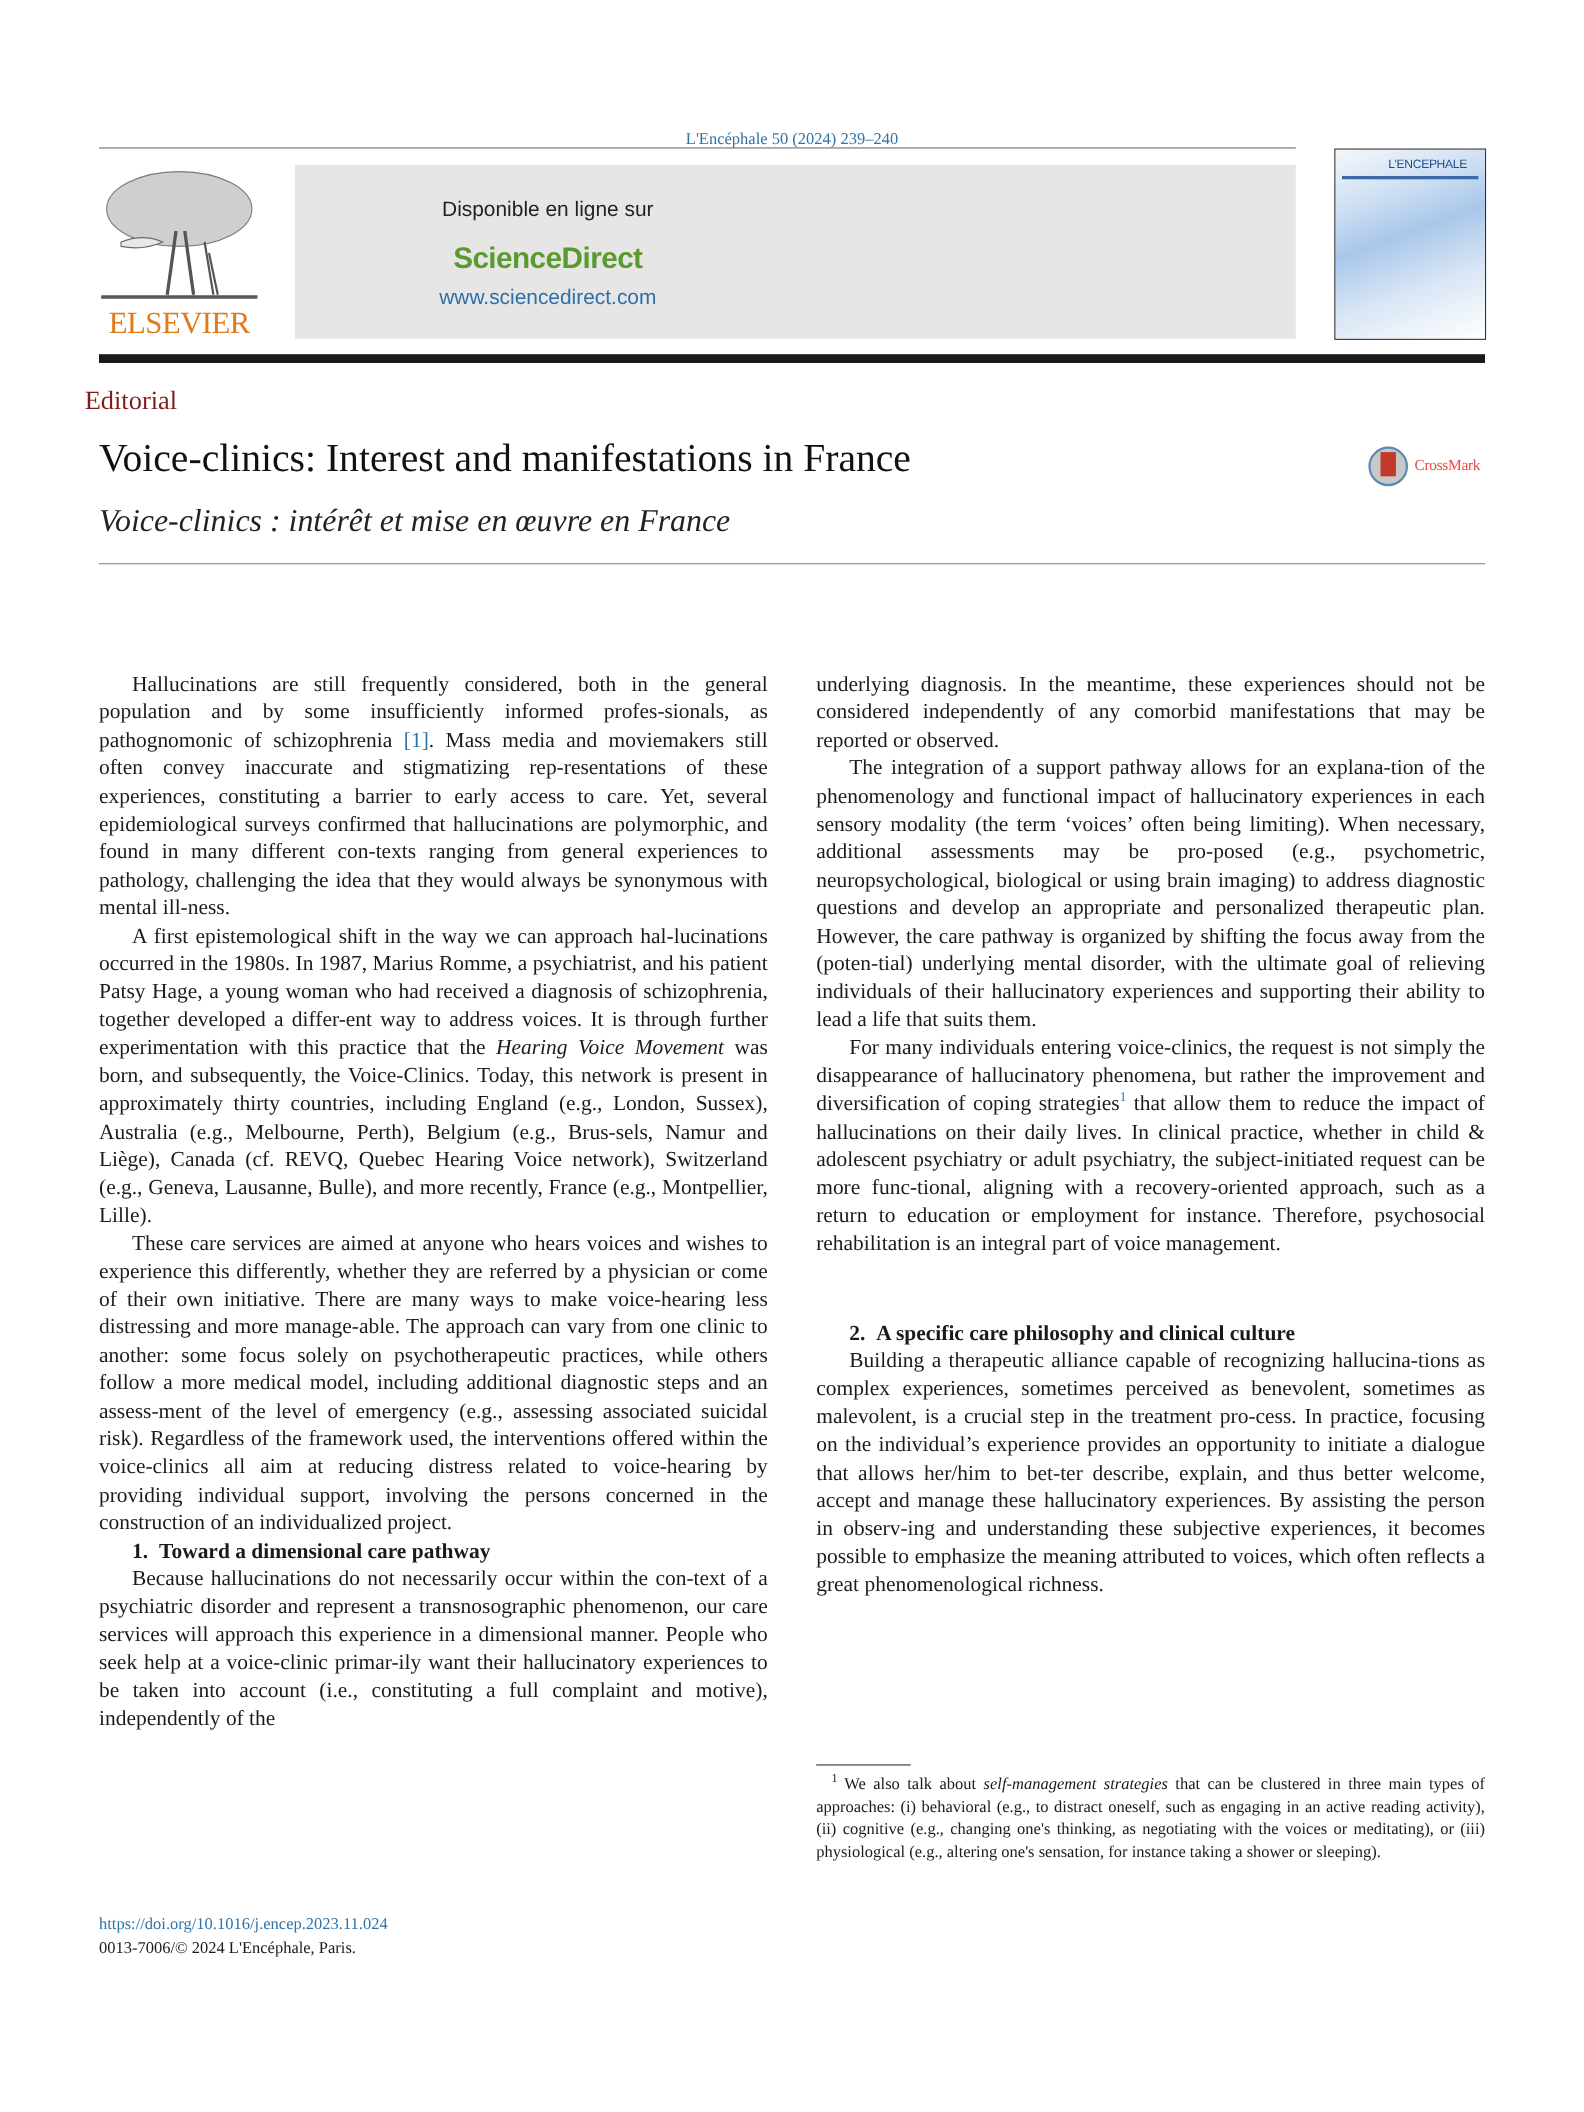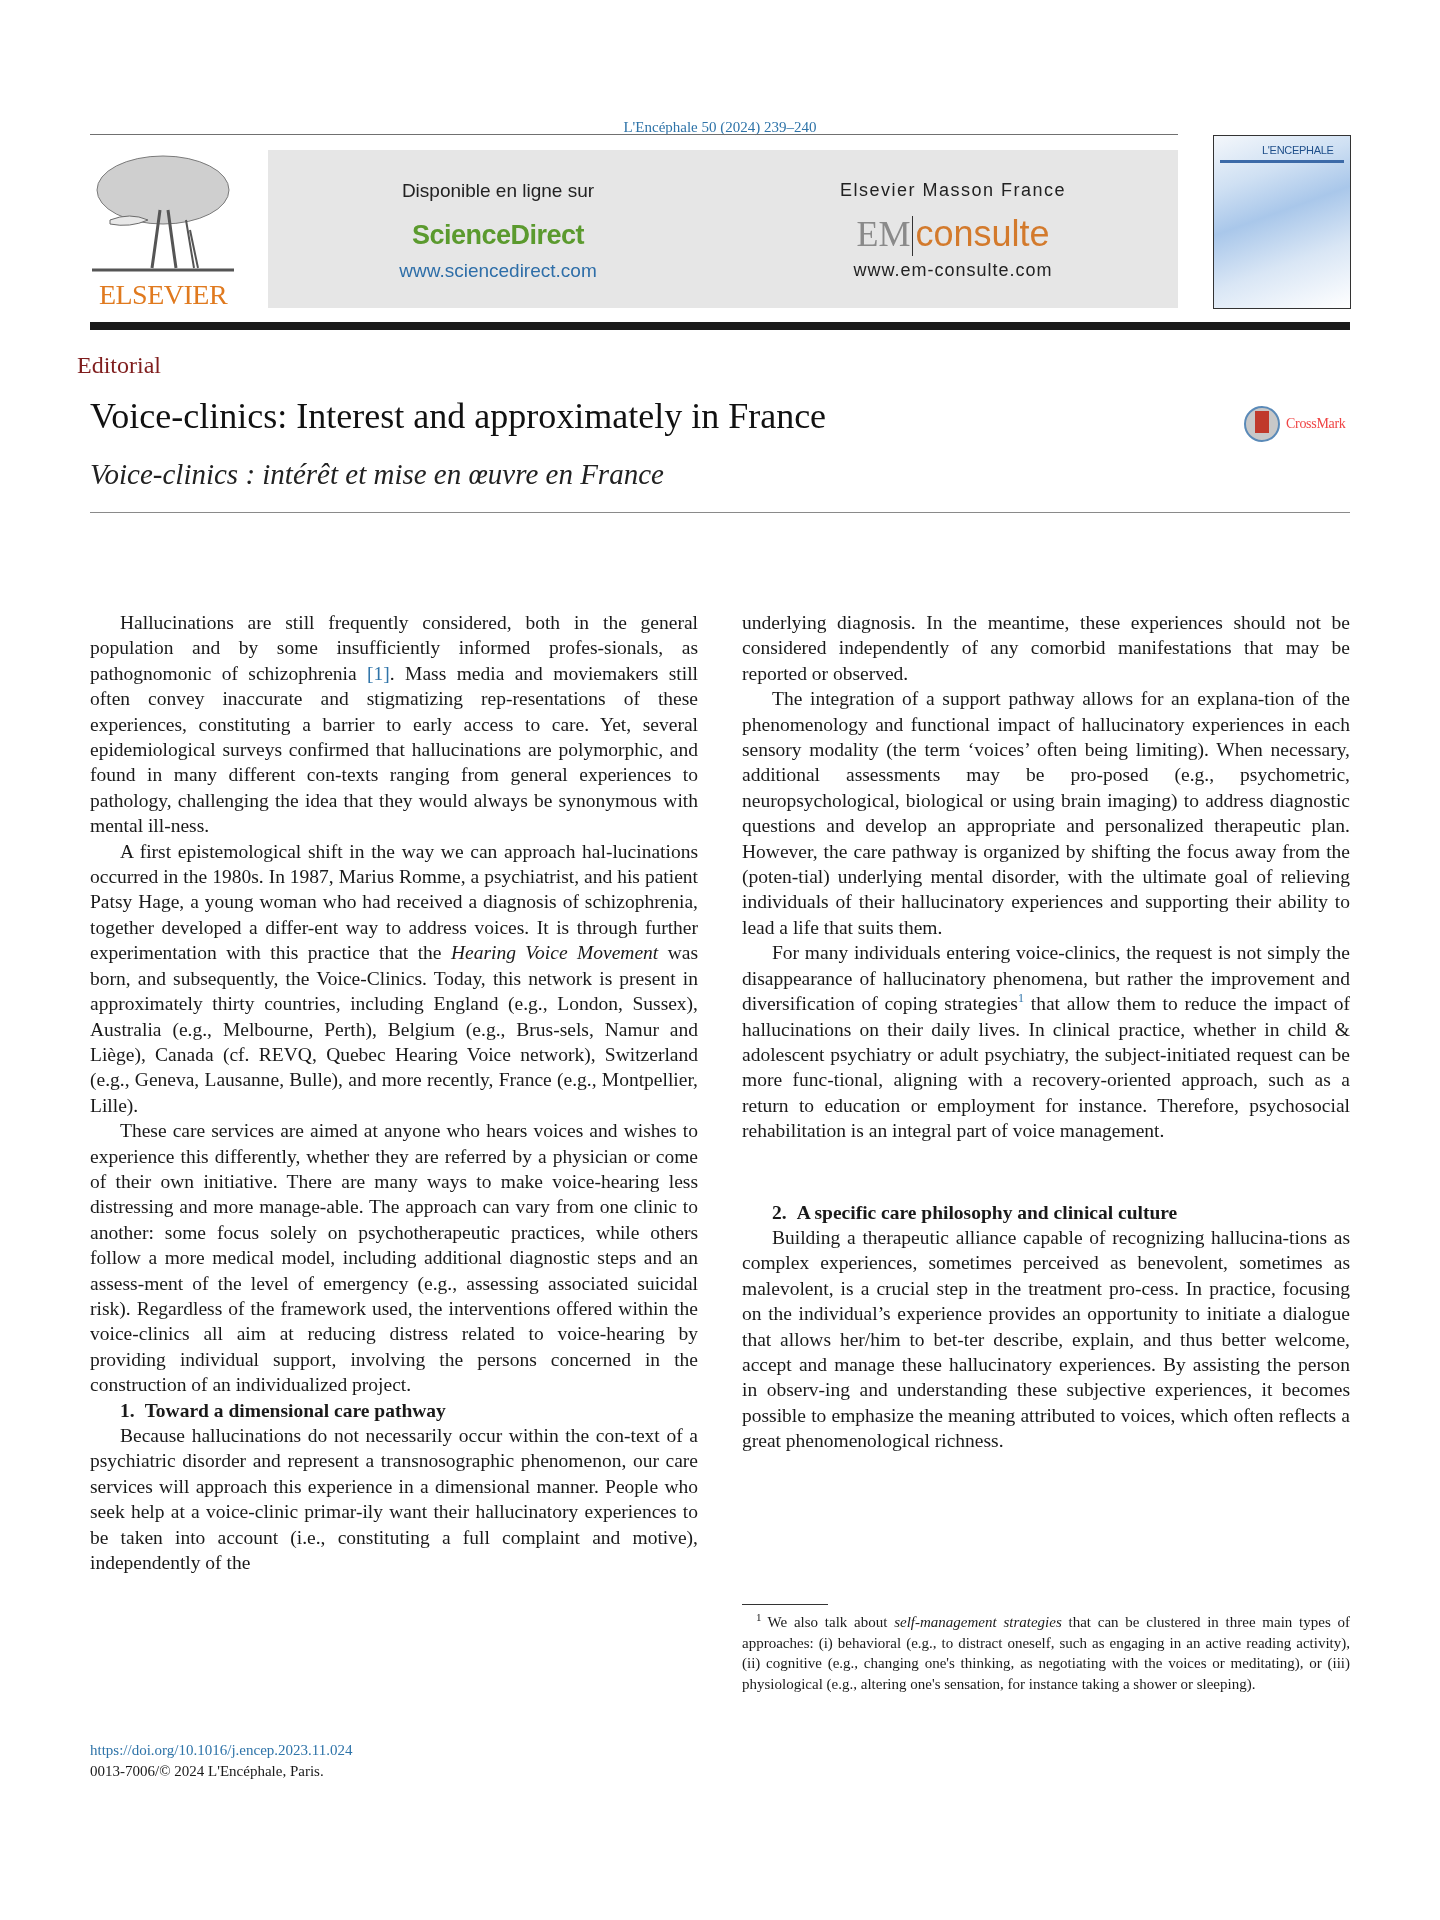--- a/index.html
+++ b/index.html
@@ -68,38 +68,31 @@
   </svg>
   <div class="elsevier-word">ELSEVIER</div>
 </div>
 
 <div class="abs banner">
   <div class="banner-col banner-left">
     <div class="avail">Disponible en ligne sur</div>
     <div class="sd-brand">ScienceDirect</div>
     <div class="sd-url">www.sciencedirect.com</div>
   </div>
-  <div class="banner-col banner-right">
-    <div class="em-pub">Elsevier Masson France</div>
-    <div class="em-logo">
-      <span class="em-em">EM</span><span class="em-bar"></span><span class="em-consulte">consulte</span>
-    </div>
-    <div class="em-url">www.em-consulte.com</div>
-  </div>
 </div>
 
 <div class="abs cover">
   <div class="cover-title">L'ENCEPHALE</div>
   <div class="cover-band"></div>
 </div>
 
 <div class="abs thick-rule"></div>
 
 <div class="abs article-type">Editorial</div>
-<div class="abs title">Voice-clinics: Interest and approximately in France</div>
+<div class="abs title">Voice-clinics: Interest and manifestations in France</div>
 <div class="abs crossmark">
   <div class="cm-circle"></div>
   <div class="cm-ribbon"></div>
   <div class="cm-label">CrossMark</div>
 </div>
 <div class="abs subtitle">Voice-clinics : intérêt et mise en œuvre en France</div>
 <div class="abs title-rule"></div>
 
 <div class="abs col col-left">
   <p><span>Hallucinations are still frequently considered, both in the general population and by some insufficiently informed profes-sionals, as pathognomonic of schizophrenia </span><span class="ref-link">[1]</span><span>. Mass media and moviemakers still often convey inaccurate and stigmatizing rep-resentations of these experiences, constituting a barrier to early access to care. Yet, several epidemiological surveys confirmed that hallucinations are polymorphic, and found in many different con-texts ranging from general experiences to pathology, challenging the idea that they would always be synonymous with mental ill-ness.</span></p>

